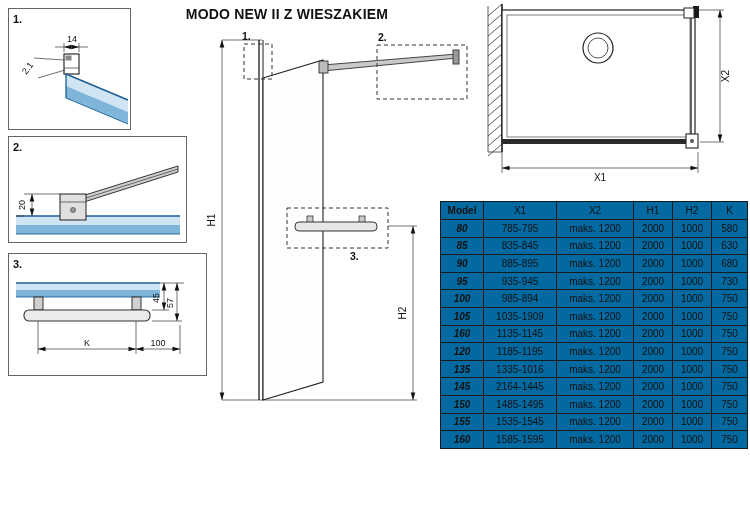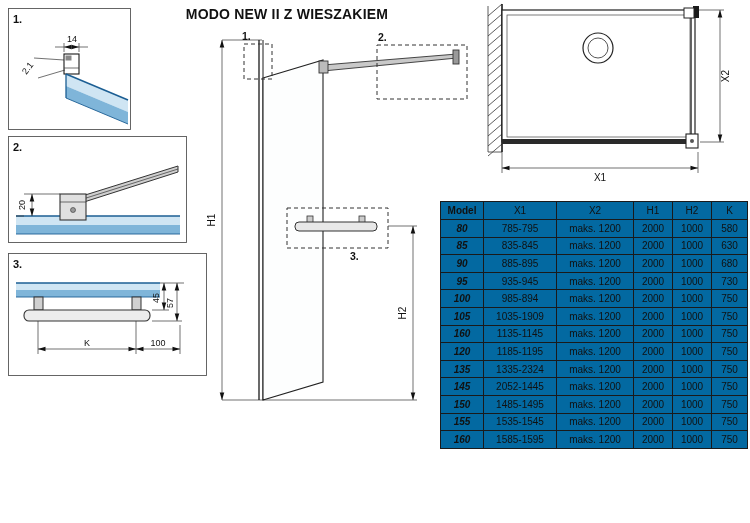--- a/index.html
+++ b/index.html
@@ -317,29 +317,29 @@
           <tr>
             <td class="model-cell">120</td>
             <td>1185-1195</td>
             <td>maks. 1200</td>
             <td>2000</td>
             <td>1000</td>
             <td>750</td>
           </tr>
           <tr>
             <td class="model-cell">135</td>
-            <td>1335-2324</td>
+            <td>1335-1016</td>
             <td>maks. 1200</td>
             <td>2000</td>
             <td>1000</td>
             <td>750</td>
           </tr>
           <tr>
             <td class="model-cell">145</td>
-            <td>2052-1445</td>
+            <td>2164-1445</td>
             <td>maks. 1200</td>
             <td>2000</td>
             <td>1000</td>
             <td>750</td>
           </tr>
           <tr>
             <td class="model-cell">150</td>
             <td>1485-1495</td>
             <td>maks. 1200</td>
             <td>2000</td>

